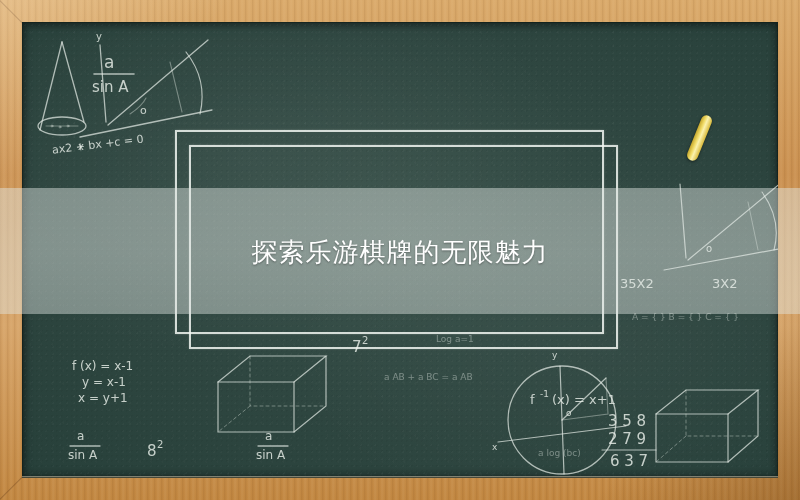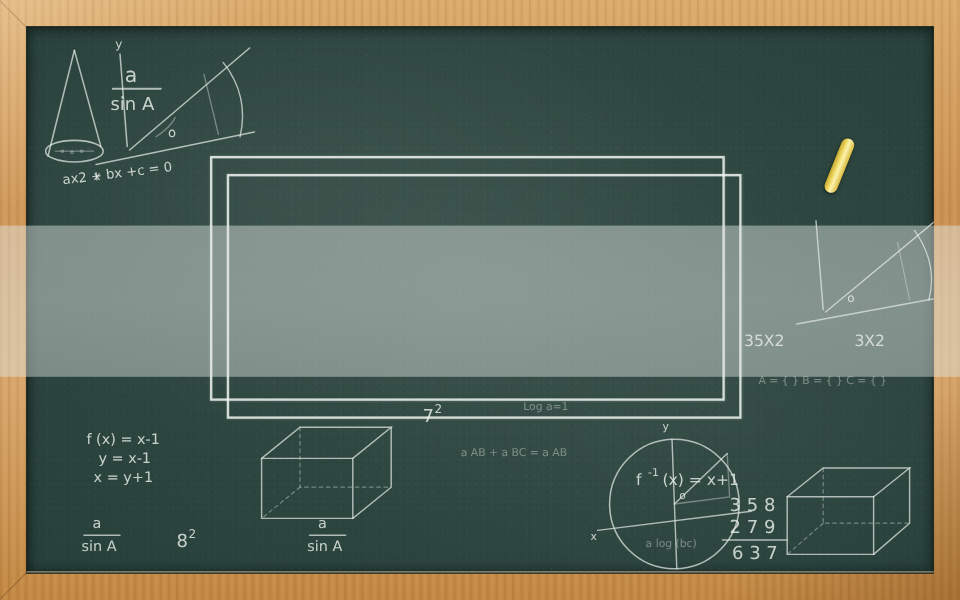--- a/index.html
+++ b/index.html
@@ -267,14 +267,15 @@
     <div class="rect rect-inner"></div>
 
     <div class="chalk-stick stick-yellow-top"></div>
 
   </div>
 
   <div class="ledge"></div>
 
   <div class="band"></div>
 
+  <div class="title">探索乐游棋牌的无限魅力</div>
 
 </div>
 
 </body></html>

